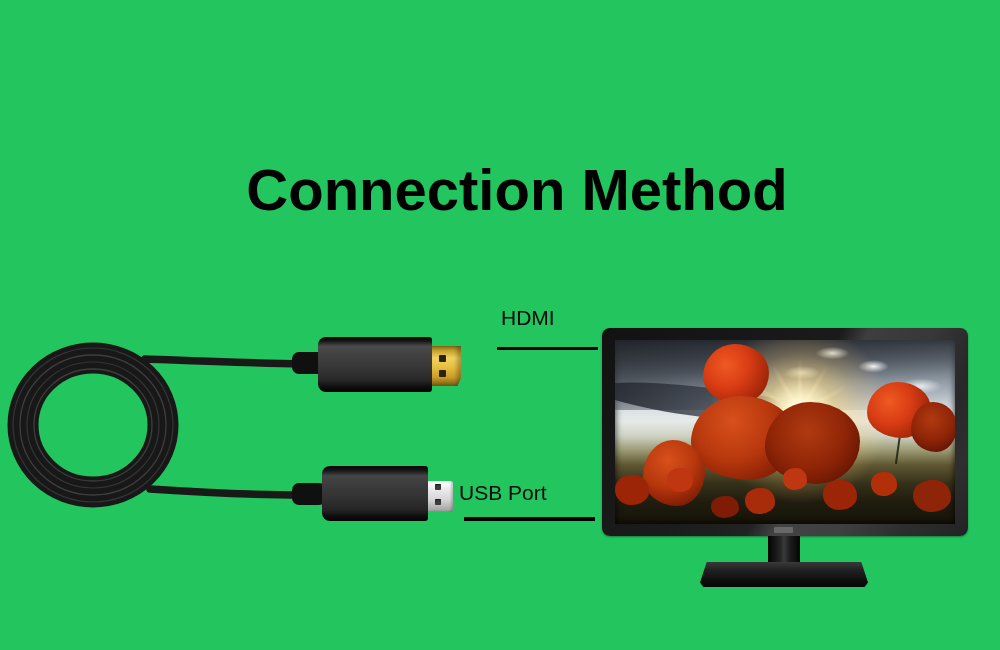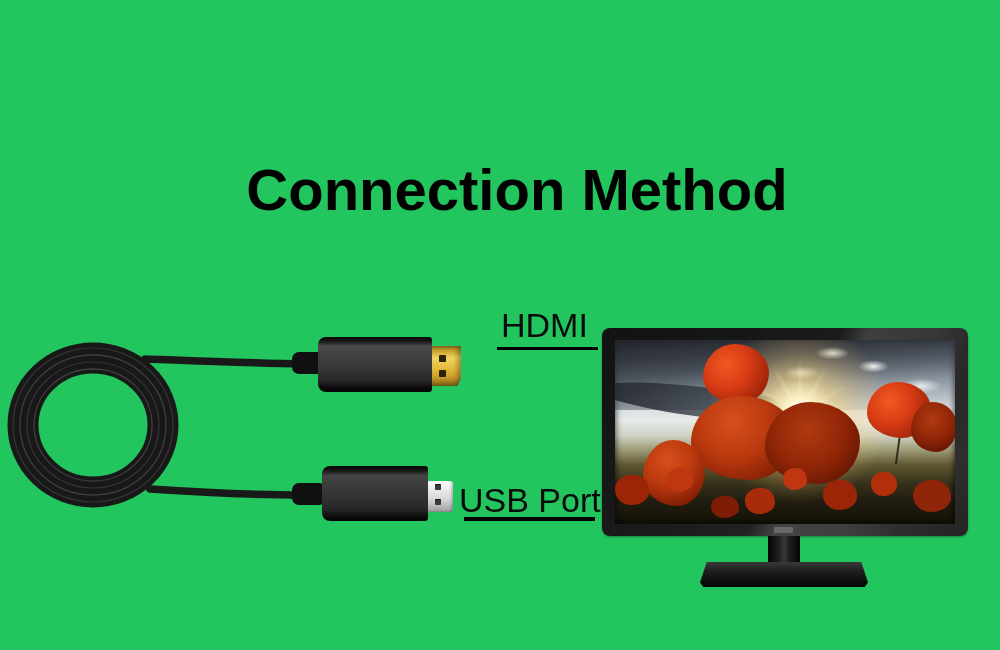--- a/index.html
+++ b/index.html
@@ -42,21 +42,21 @@
     position:absolute;left:428px;top:481px;width:25px;height:31px;
     background:linear-gradient(180deg,#ffffff 0%,#ececec 25%,#d6d6d6 60%,#a8a8a8 92%,#8f8f8f 100%);
     border-radius:1px 3px 3px 1px;
     box-shadow:inset -2px 0 2px rgba(0,0,0,.18);
   }
   .usb-hole{position:absolute;width:6px;height:6px;background:#3b3b3b;
     box-shadow:inset 0 1px 1px rgba(0,0,0,.6);border-radius:1px;}
   .usb-hole.h1{left:7px;top:3px;}
   .usb-hole.h2{left:7px;top:18px;}
   
-  .port-label{position:absolute;font-size:34px;color:#0a0a0a;font-weight:400;white-space:nowrap;}
+  .port-label{position:absolute;font-size:21px;color:#0a0a0a;font-weight:400;white-space:nowrap;}
   .lbl-hdmi{left:501px;top:306px;}
   .lbl-usb{left:459px;top:481px;}
   .underline{position:absolute;background:#000;}
   .ul-hdmi{left:497px;top:347px;width:101px;height:3px;}
   .ul-usb{left:464px;top:517px;width:131px;height:4px;}
   
   .monitor{position:absolute;left:602px;top:328px;width:366px;height:262px;}
   .bezel{
     position:absolute;left:0;top:0;width:366px;height:208px;border-radius:8px;
     background:linear-gradient(135deg,#121212 0%,#1b1b1b 45%,#262626 70%,#2f2f2f 86%,#232323 100%);

